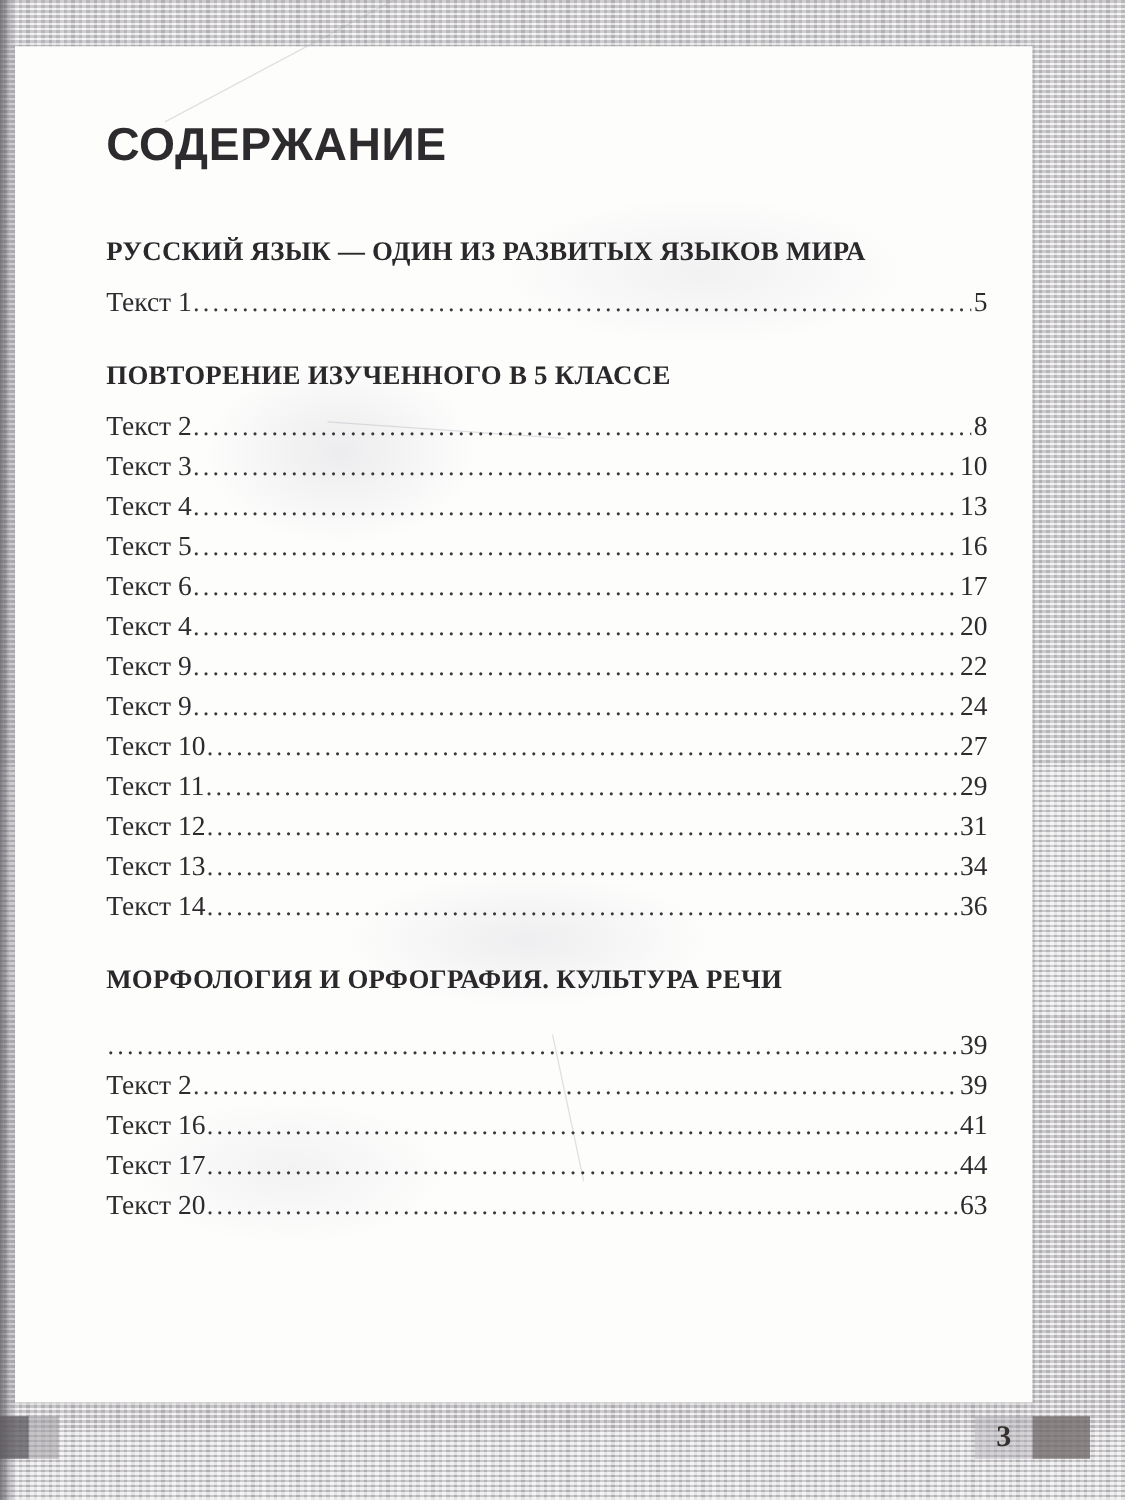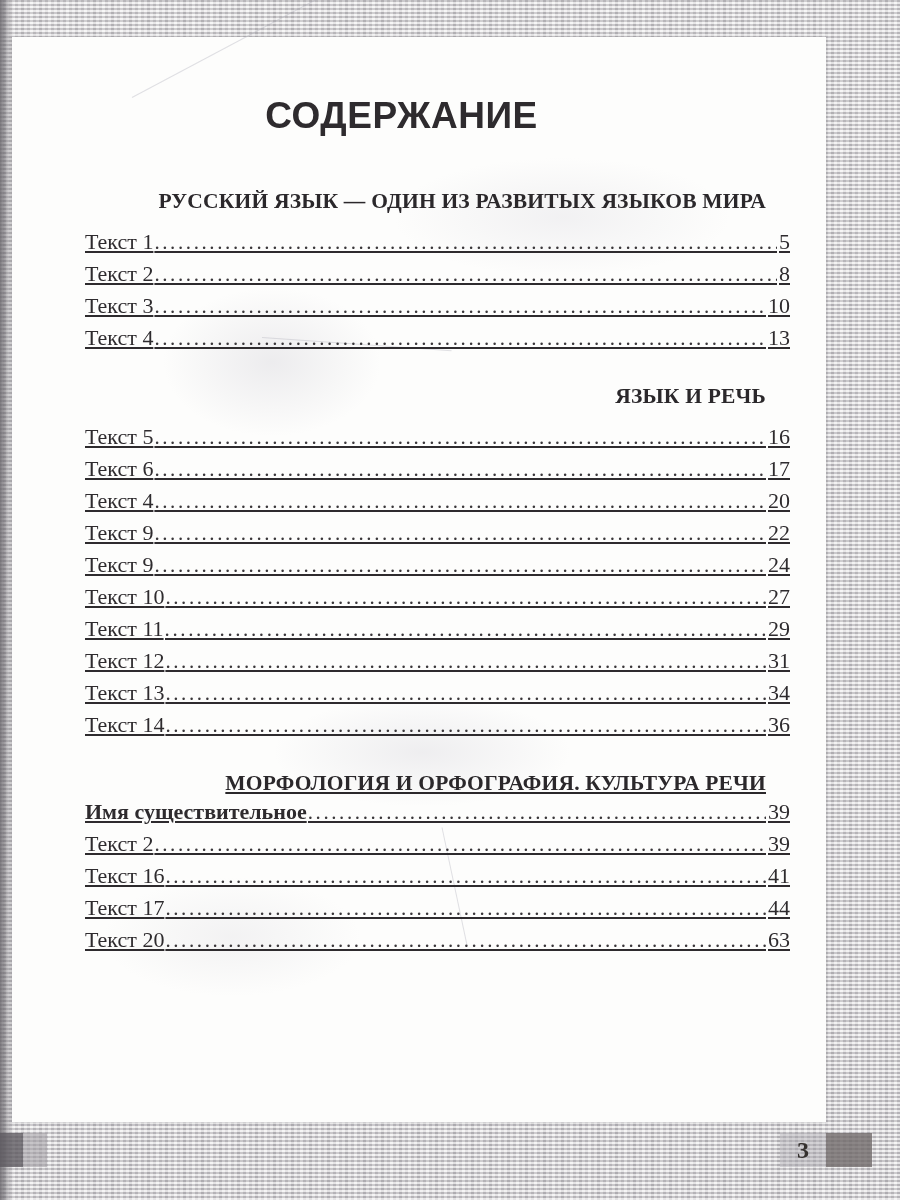--- a/index.html
+++ b/index.html
@@ -73,44 +73,43 @@
     top: 0;
     width: 705px;
   }
 
   .doc-title {
     font-family: "Liberation Sans", "DejaVu Sans", sans-serif;
     font-weight: bold;
     font-size: 37px;
     letter-spacing: 0.5px;
     color: #2e2b2e;
-    text-align: center;
+    text-align: left;
     margin-top: 58px;
     margin-right: 72px;
   }
 
   .section-heading {
     font-family: "Liberation Serif", "DejaVu Serif", serif;
     font-weight: bold;
     font-size: 21.5px;
     letter-spacing: 0.2px;
     color: #2b282b;
-    text-align: right;
+    text-align: left;
     margin-right: 24px;
     white-space: nowrap;
   }
 
   .entry {
     display: flex;
     align-items: flex-end;
     font-size: 22px;
     color: #2e2b2e;
     line-height: 32px;
     height: 32px;
-    text-decoration: underline;
   }
   .entry .label {
     white-space: nowrap;
     flex: 0 0 auto;
   }
   .entry .leader {
     flex: 1 1 auto;
     overflow: hidden;
     white-space: nowrap;
     margin: 0 1px;
@@ -167,36 +166,36 @@
 
     <div class="content">
       <div class="doc-title">СОДЕРЖАНИЕ</div>
       <div id="toc-body">
           <div class="section-heading" style="margin-top: 52px; margin-bottom: 12px;">РУССКИЙ ЯЗЫК — ОДИН ИЗ РАЗВИТЫХ ЯЗЫКОВ МИРА</div>
           <div class="entry">
             <span class="label">Текст 1</span>
             <span class="leader">......................................................................................................................................................................................................................</span>
             <span class="pageno">5</span>
           </div>
+          <div class="section-heading" style="margin-top: 30px; margin-bottom: 12px;">ПОВТОРЕНИЕ ИЗУЧЕННОГО В 5 КЛАССЕ</div>
           <div class="entry">
             <span class="label">Текст 2</span>
             <span class="leader">......................................................................................................................................................................................................................</span>
             <span class="pageno">8</span>
           </div>
           <div class="entry">
             <span class="label">Текст 3</span>
             <span class="leader">......................................................................................................................................................................................................................</span>
             <span class="pageno">10</span>
           </div>
           <div class="entry">
             <span class="label">Текст 4</span>
             <span class="leader">......................................................................................................................................................................................................................</span>
             <span class="pageno">13</span>
           </div>
-          <div class="section-heading" style="margin-top: 30px; margin-bottom: 12px;">ЯЗЫК И РЕЧЬ</div>
           <div class="entry">
             <span class="label">Текст 5</span>
             <span class="leader">......................................................................................................................................................................................................................</span>
             <span class="pageno">16</span>
           </div>
           <div class="entry">
             <span class="label">Текст 6</span>
             <span class="leader">......................................................................................................................................................................................................................</span>
             <span class="pageno">17</span>
           </div>
@@ -233,23 +232,22 @@
           <div class="entry">
             <span class="label">Текст 13</span>
             <span class="leader">......................................................................................................................................................................................................................</span>
             <span class="pageno">34</span>
           </div>
           <div class="entry">
             <span class="label">Текст 14</span>
             <span class="leader">......................................................................................................................................................................................................................</span>
             <span class="pageno">36</span>
           </div>
-          <div class="section-heading" style="margin-top: 30px; margin-bottom: 0; text-decoration: underline;">МОРФОЛОГИЯ И ОРФОГРАФИЯ. КУЛЬТУРА РЕЧИ</div>
+          <div class="section-heading" style="margin-top: 30px; margin-bottom: 24px;">МОРФОЛОГИЯ И ОРФОГРАФИЯ. КУЛЬТУРА РЕЧИ</div>
           <div class="entry bold">
-            <span class="label">Имя существительное</span>
             <span class="leader">......................................................................................................................................................................................................................</span>
             <span class="pageno">39</span>
           </div>
           <div class="entry">
             <span class="label">Текст 2</span>
             <span class="leader">......................................................................................................................................................................................................................</span>
             <span class="pageno">39</span>
           </div>
           <div class="entry">
             <span class="label">Текст 16</span>

